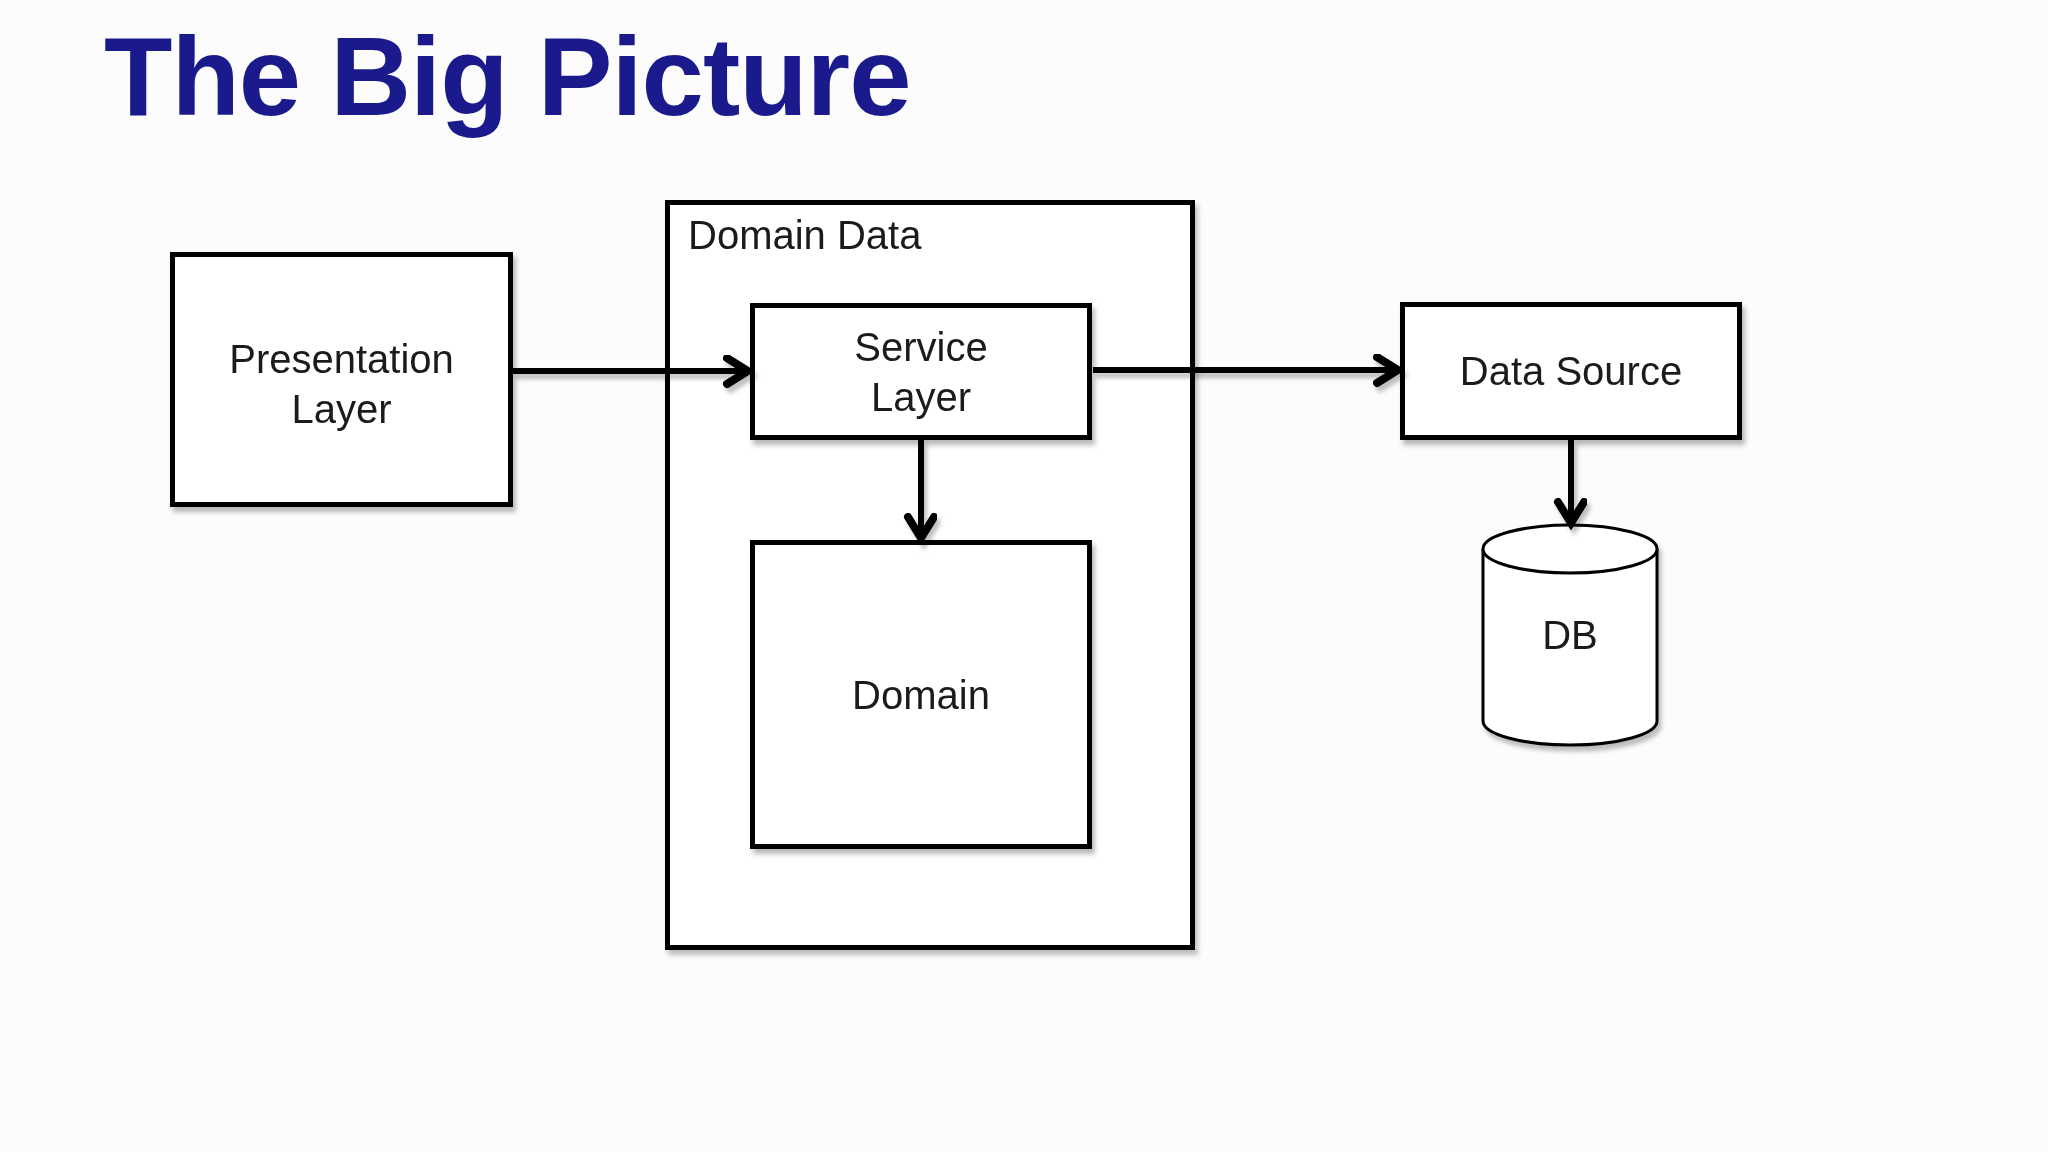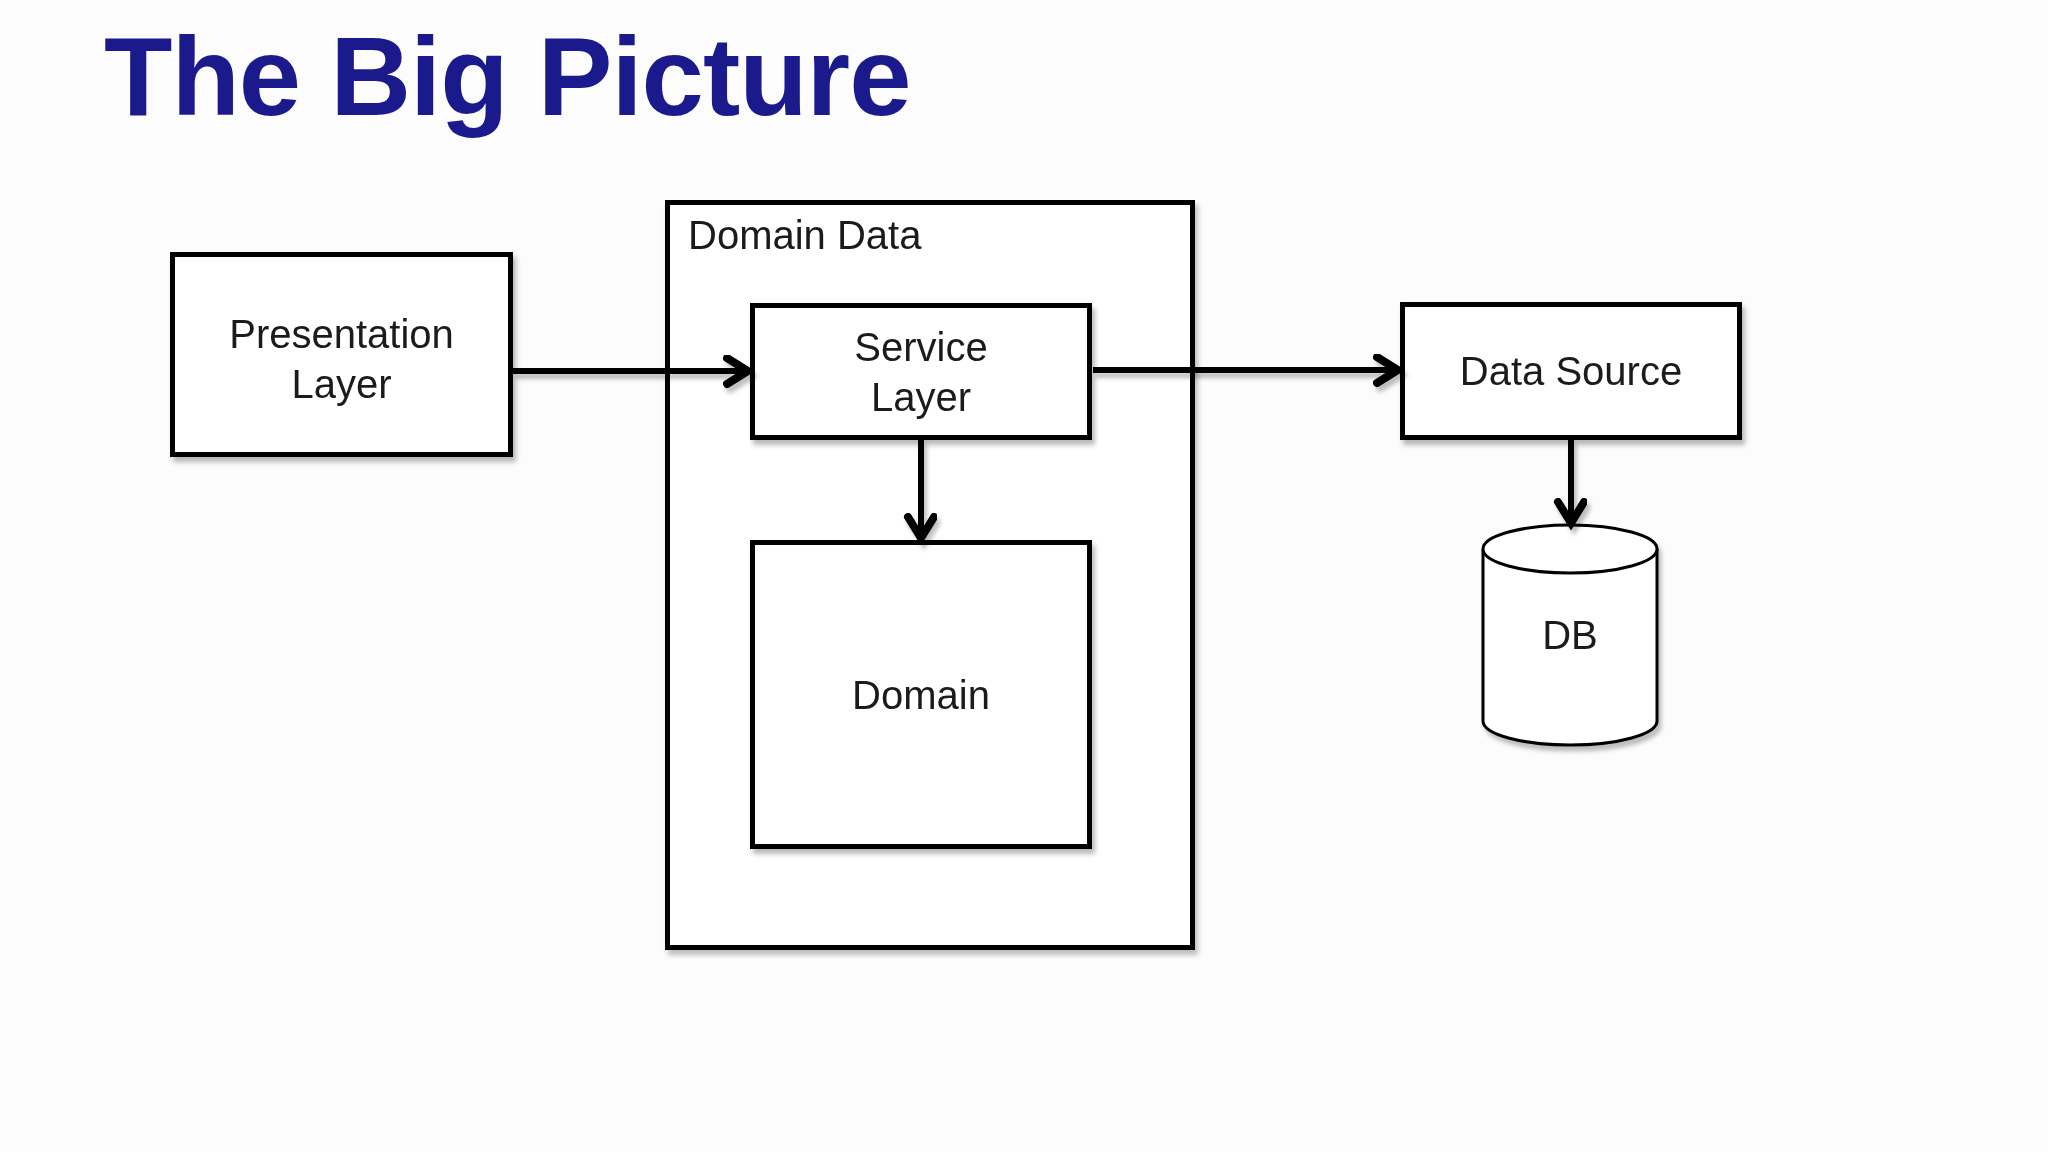--- a/index.html
+++ b/index.html
@@ -39,21 +39,21 @@
     box-shadow: 3px 5px 5px rgba(0,0,0,0.28);
     display: flex;
     flex-direction: column;
     align-items: center;
     justify-content: center;
     text-align: center;
     color: var(--label-text);
     font-size: 40px;
     line-height: 1.25;
   }
-  .presentation-box { left: 170px; top: 252px; width: 343px; height: 205px; padding-top: 8px; }
+  .presentation-box { left: 170px; top: 252px; width: 343px; height: 255px; padding-top: 8px; }
   .service-box      { left: 750px; top: 303px; width: 342px; height: 137px; }
   .domain-box       { left: 750px; top: 540px; width: 342px; height: 309px; }
   .datasource-box   { left: 1400px; top: 302px; width: 342px; height: 138px; }
   .domain-container {
     position: absolute;
     left: 665px; top: 200px; width: 530px; height: 750px;
     background: var(--box-fill);
     border: 5px solid var(--diagram-line);
     box-shadow: 3px 5px 5px rgba(0,0,0,0.25);
   }

